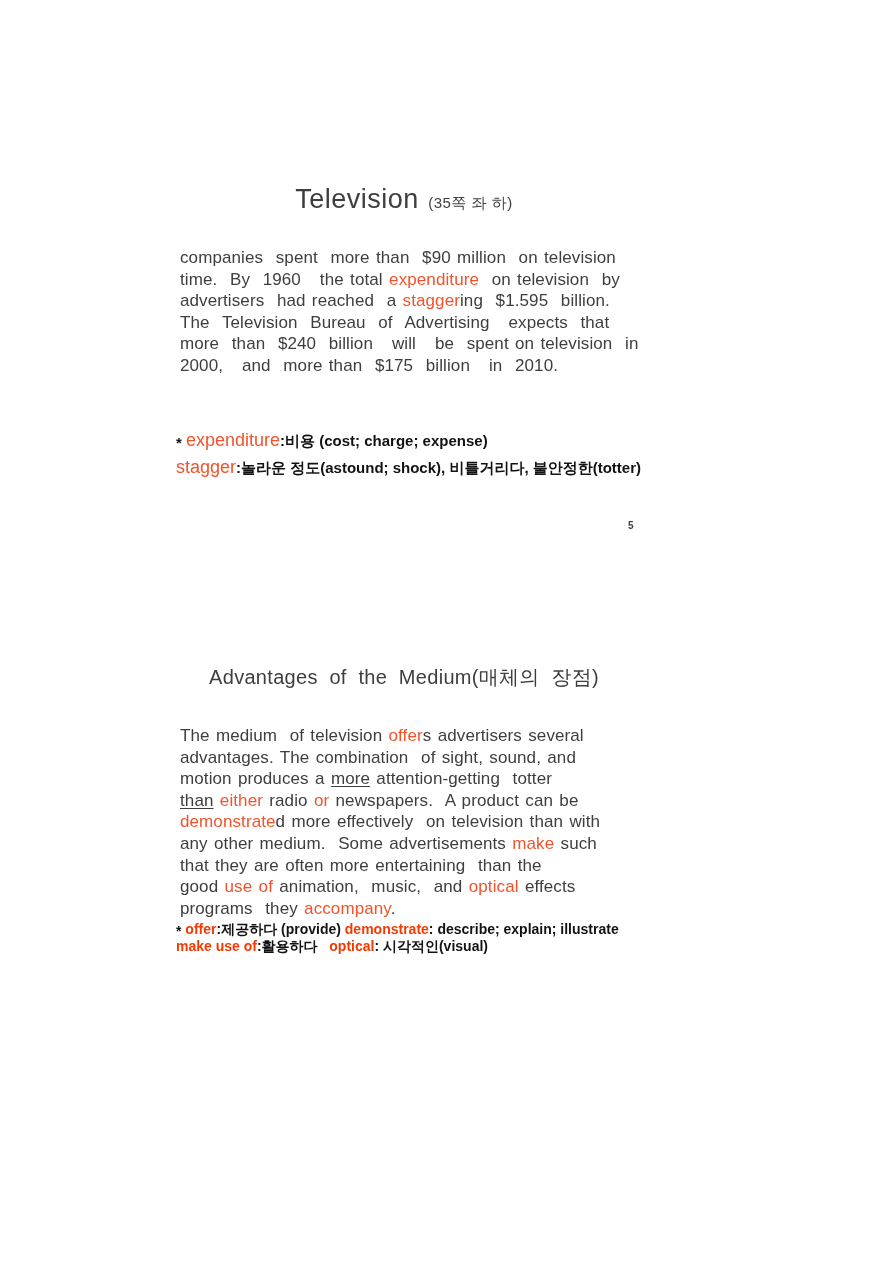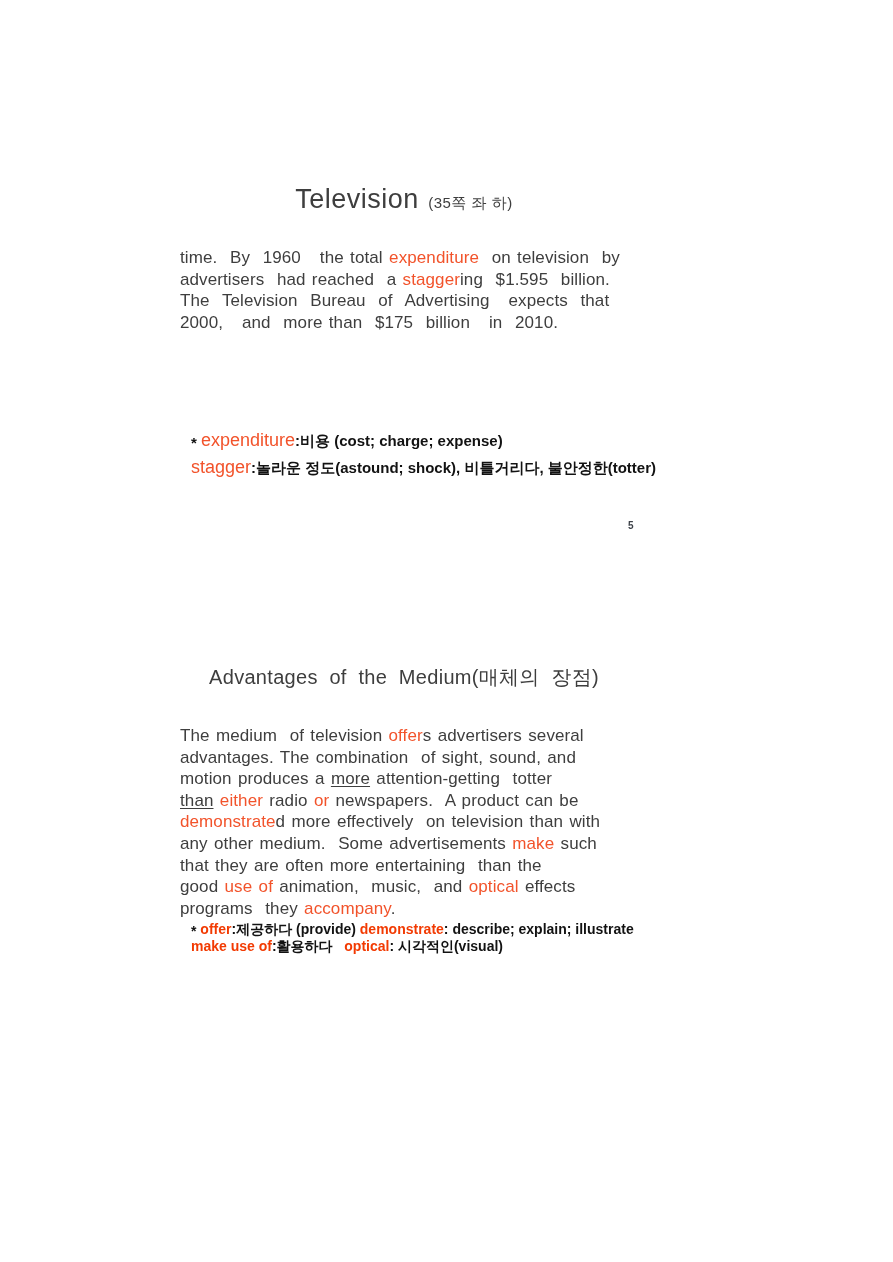--- a/index.html
+++ b/index.html
@@ -34,21 +34,21 @@
     line-height: 21.6px;
     letter-spacing: 0.1px;
     word-spacing: 1.5px;
   }
   .line { white-space: pre; }
 
   .seg.acc { color: var(--acc1, #f2532b); }
   .seg.und { text-decoration: underline; text-underline-offset: 2px; }
 
   
-  .vocab { position: absolute; left: 191px; font-size: 15px; color: #121212; }
+  .vocab { position: absolute; left: 176px; font-size: 15px; color: #121212; }
   .vocab-1 { line-height: 27px; }
   .vocab-2 { line-height: 17px; font-size: 14px; }
 
   .seg.term-lg { color: var(--acc1, #f2532b); font-size: 18px; font-weight: 400; }
   .seg.term    { color: var(--acc2, #f23a02); font-weight: 700; }
   .seg.def     { color: #121212; font-weight: 700; }
   .seg.bullet  { color: #121212; font-weight: 700; position: relative; top: 2px; }
 
   
   .pagenum {
@@ -61,23 +61,25 @@
 </style>
 </head>
 <body>
 
 <div class="page">
 
   <section>
     <div class="slide-title" style="top:184px"><span class="title-main">Television</span><span class="title-suffix">  (35쪽 좌 하)</span></div>
 
     <div class="para" style="top:247px">
+        <div class="line"><span class="seg">companies  spent  more than  $90 million  on television</span></div>
         <div class="line"><span class="seg">time.  By  1960   the total </span><span class="seg acc">expenditure</span><span class="seg">  on television  by</span></div>
         <div class="line"><span class="seg">advertisers  had reached  a </span><span class="seg acc">stagger</span><span class="seg">ing  $1.595  billion.</span></div>
         <div class="line"><span class="seg">The  Television  Bureau  of  Advertising   expects  that</span></div>
+        <div class="line"><span class="seg">more  than  $240  billion   will   be  spent on television  in</span></div>
         <div class="line"><span class="seg">2000,   and  more than  $175  billion   in  2010.</span></div>
       </div>
 
     <div class="vocab vocab-1" style="top:427px">
         <div class="line"><span class="seg bullet">* </span><span class="seg term-lg">expenditure</span><span class="seg def">:</span><span class="seg def">비용 (cost; charge; expense)</span></div>
         <div class="line"><span class="seg term-lg">stagger</span><span class="seg def">:</span><span class="seg def">놀라운 정도(astound; shock), 비틀거리다, 불안정한(totter)</span></div>
       </div>
 
     <div class="pagenum" style="top:520px">5</div>
   </section>

